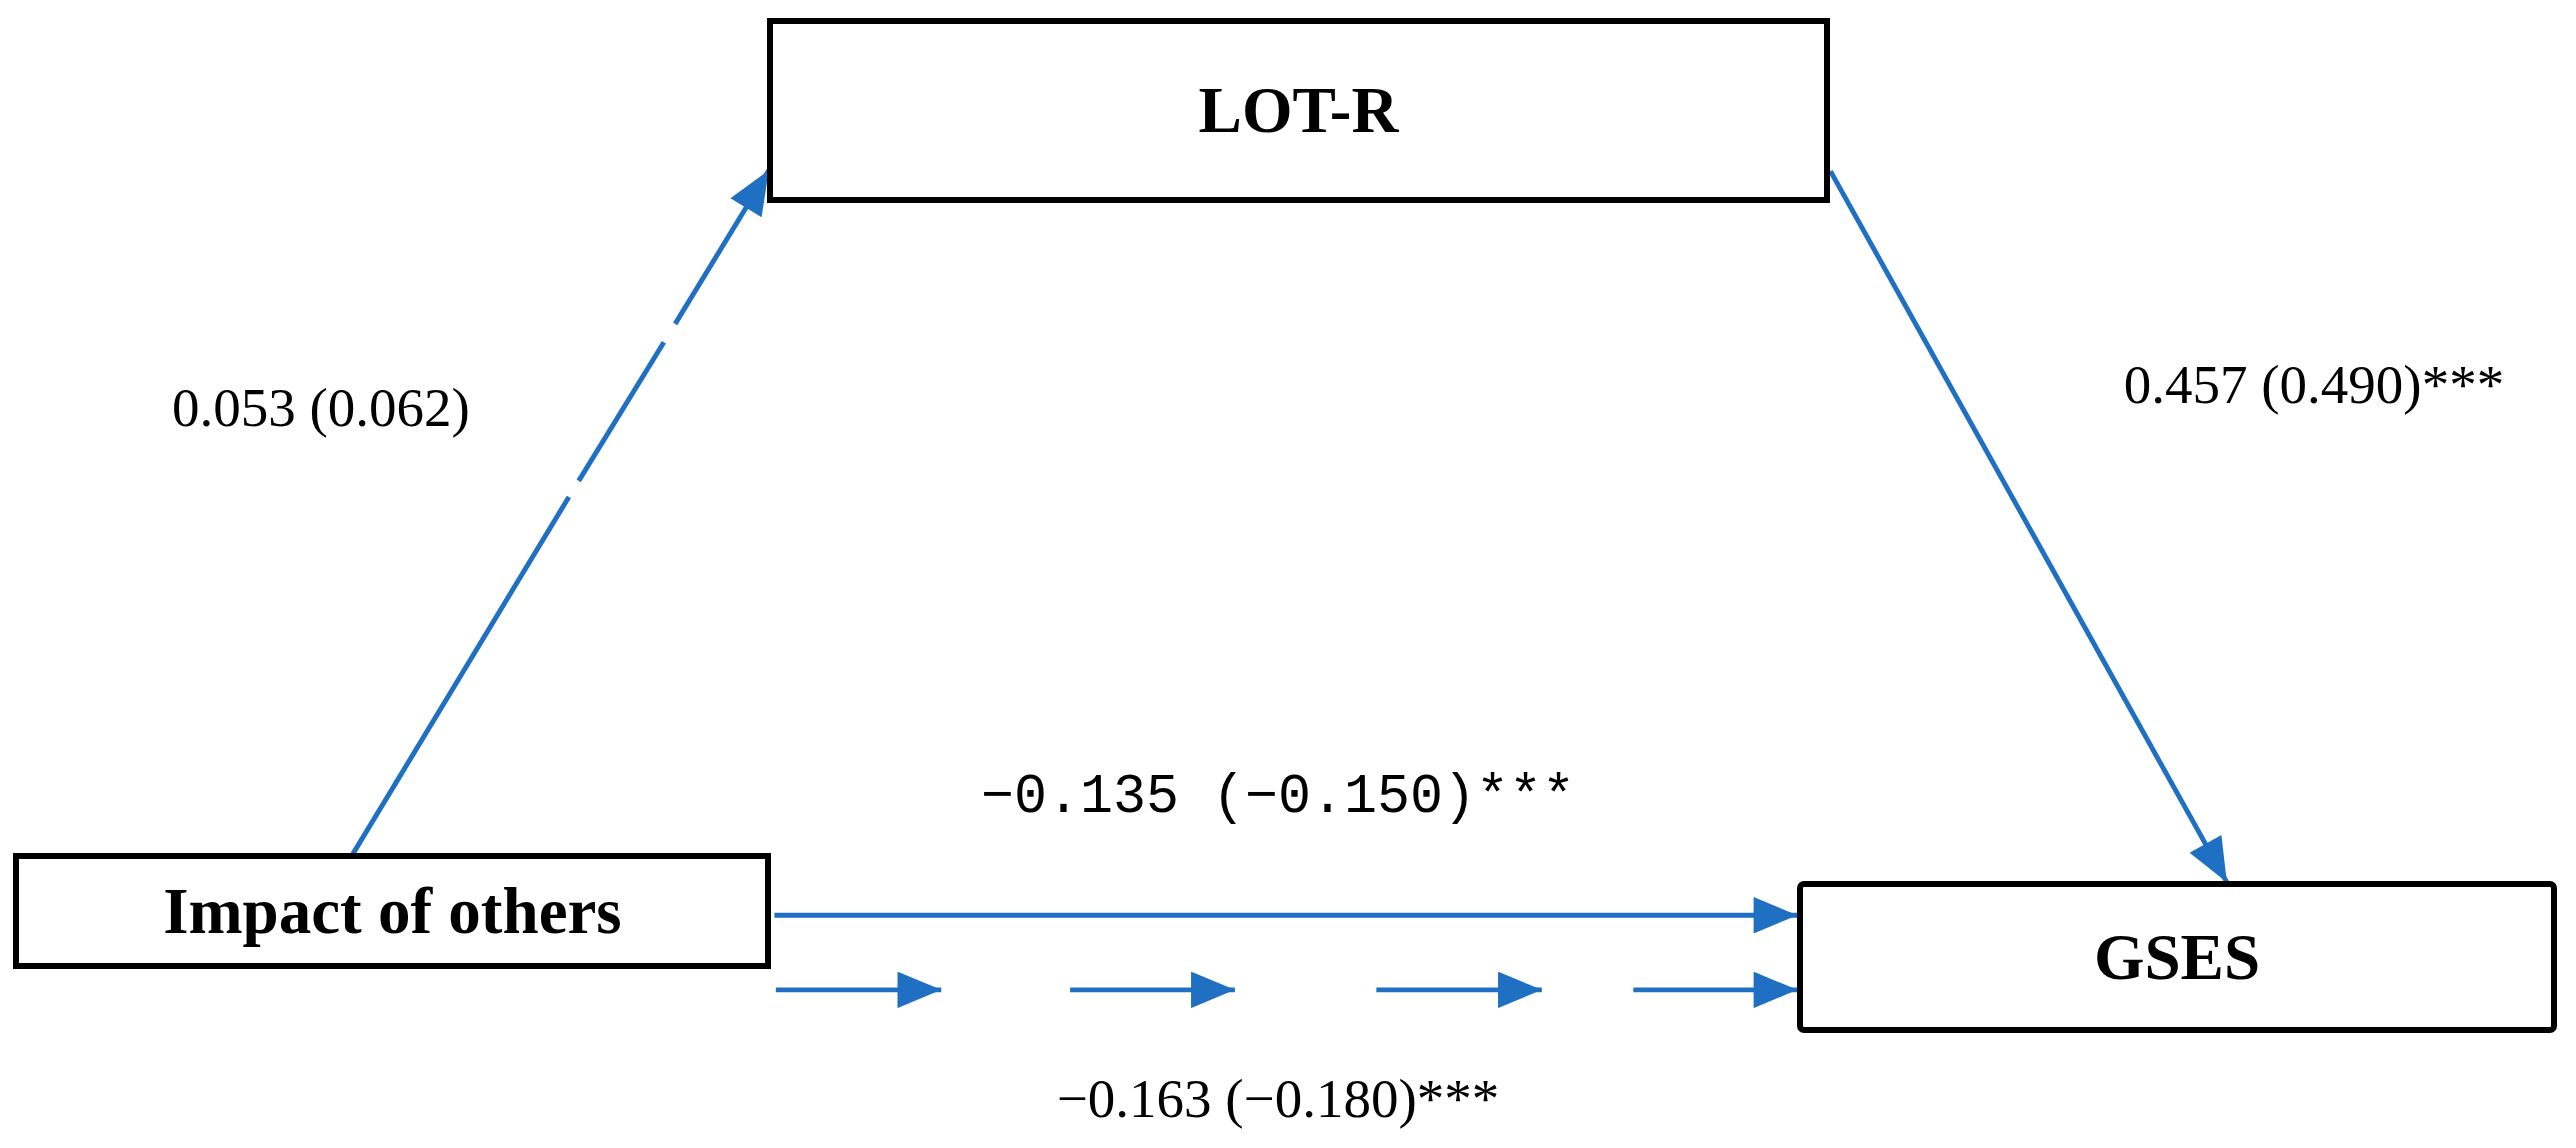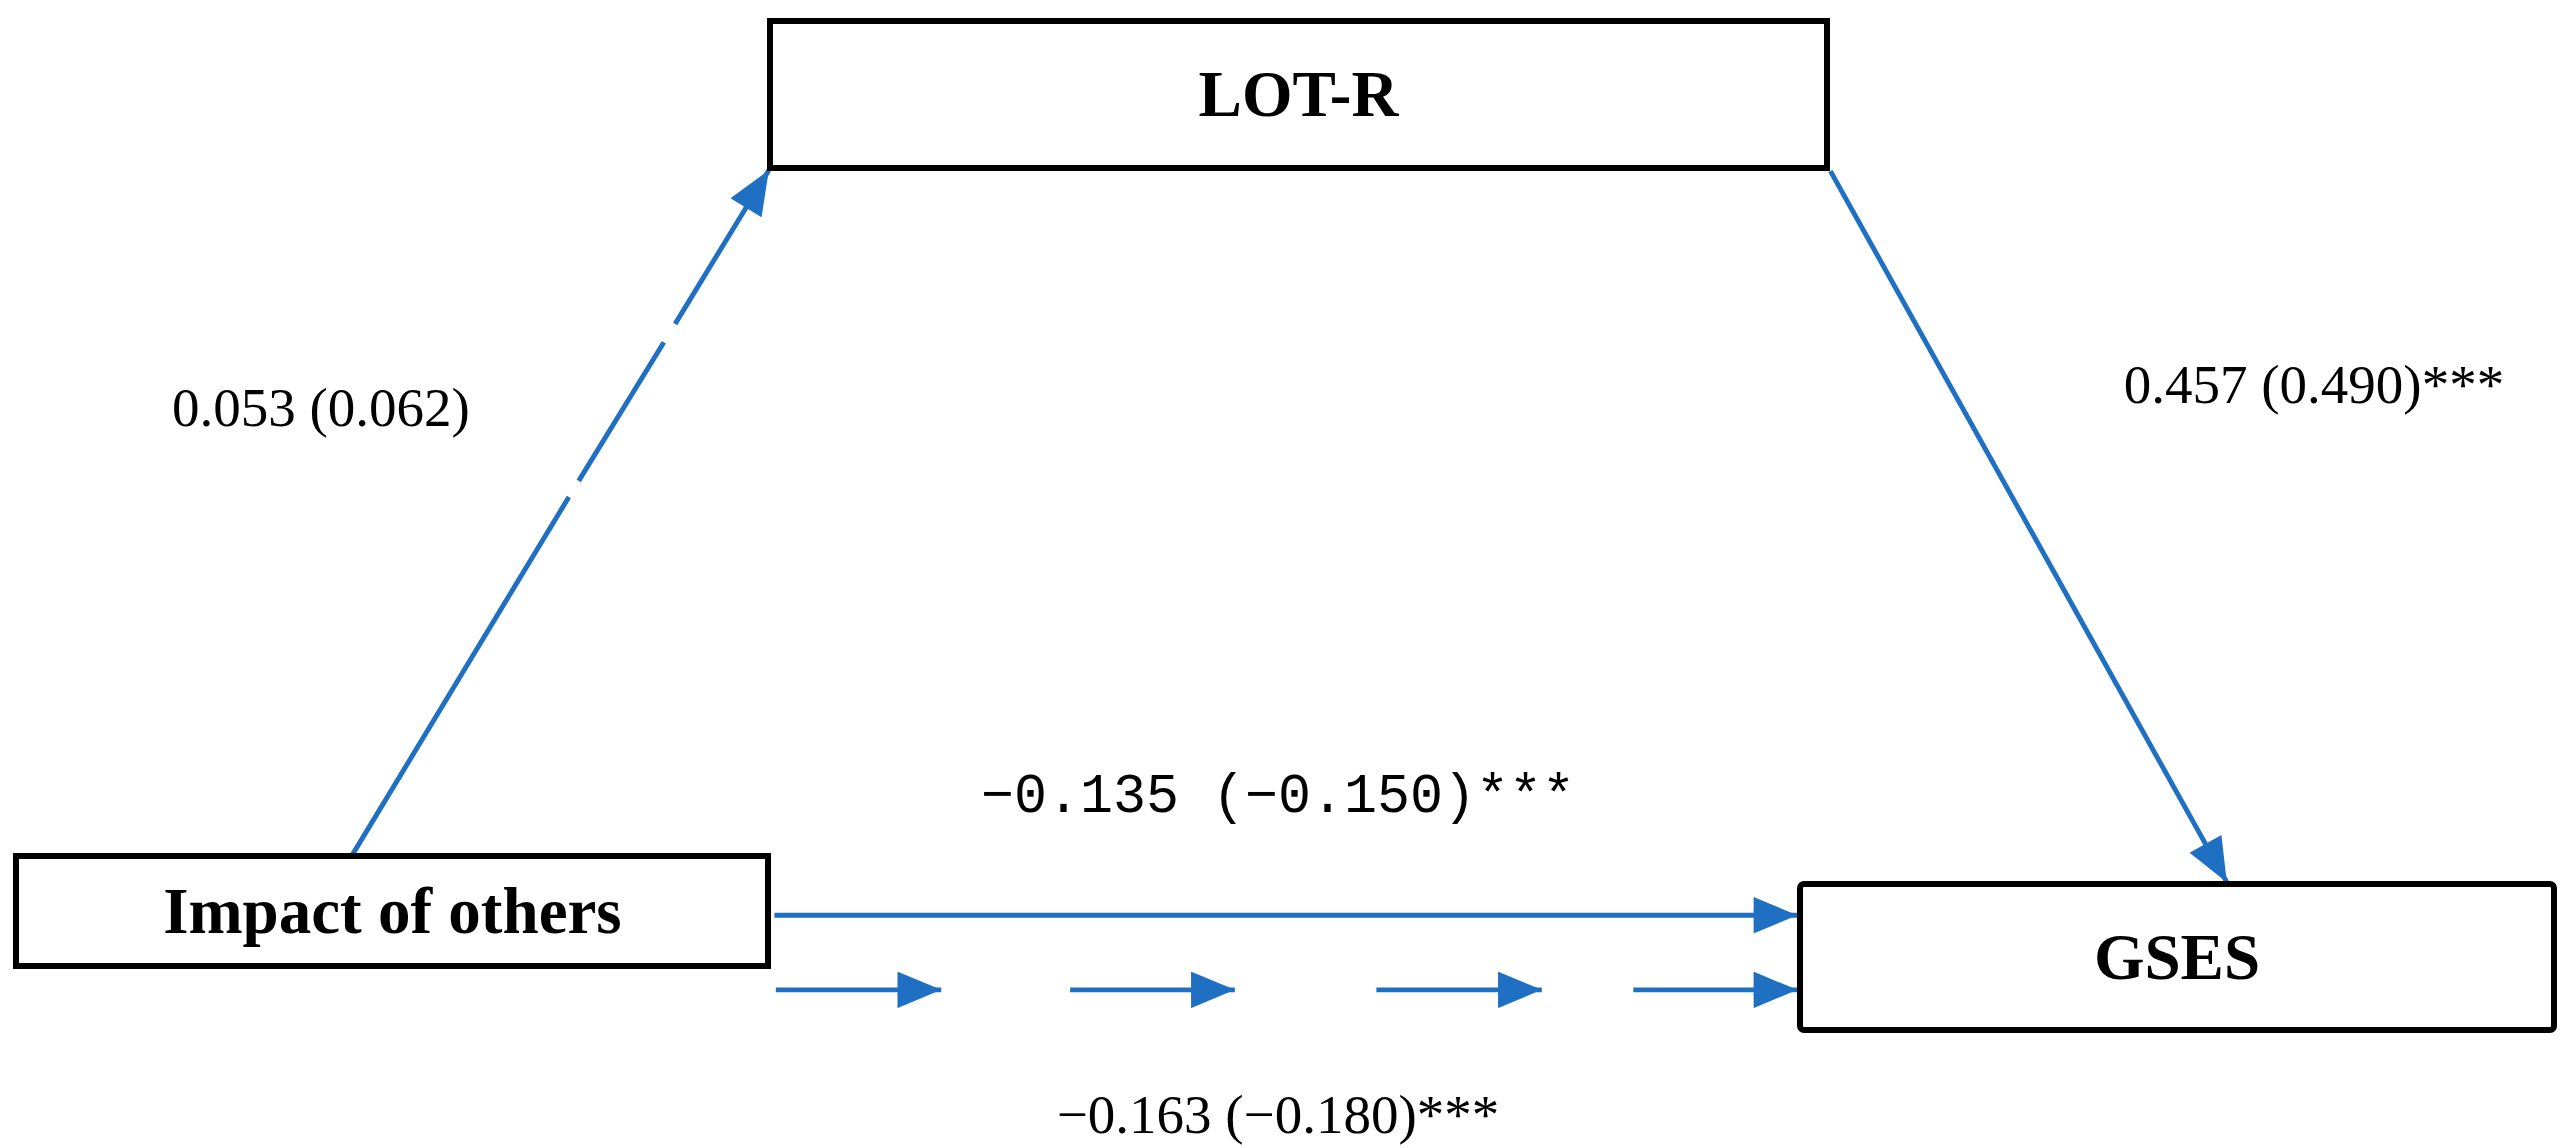--- a/index.html
+++ b/index.html
@@ -36,34 +36,34 @@
     display: flex;
     align-items: center;
     justify-content: center;
   }
   .node-label {
     font-weight: bold;
     font-size: 65px;
     line-height: 1;
     white-space: nowrap;
   }
-  .node-mediator  { left: 767px; top: 17.6px;   width: 1063px; height: 153px; }
+  .node-mediator  { left: 767px; top: 17.6px;   width: 1063px; height: 185px; }
   .node-predictor { left: 13.4px;   top: 853px; width: 758px; height: 116px; }
   .node-outcome   { left: 1797px; top: 881px; width: 760px; height: 152px; border-radius: 7px; }
   .coef {
     position: absolute;
     transform: translate(-50%, -50%);
     font-size: 55px;
     line-height: 1;
     white-space: nowrap;
   }
   .coef-a      { left: 321px;  top: 407px;  }
   .coef-b      { left: 2314px; top: 384px;  }
   .coef-direct { left: 1278px; top: 797px; font-family: Liberation Mono, monospace; }
-  .coef-total  { left: 1278px; top: 1098px; margin-top: 16px; }
+  .coef-total  { left: 1278px; top: 1098px; }
 </style>
 </head>
 <body>
 
 <div class="diagram">
 
   <svg class="connectors" viewBox="0 0 3659 1632" xmlns="http://www.w3.org/2000/svg">
     <defs>
       <marker id="ah" viewBox="0 0 12 10" refX="12" refY="5" markerWidth="9" markerHeight="7.4" orient="auto" markerUnits="strokeWidth">
         <path d="M0,0 L12,5 L0,10 Z" fill="var(--color-arrow, #1f6fc2)"></path>

